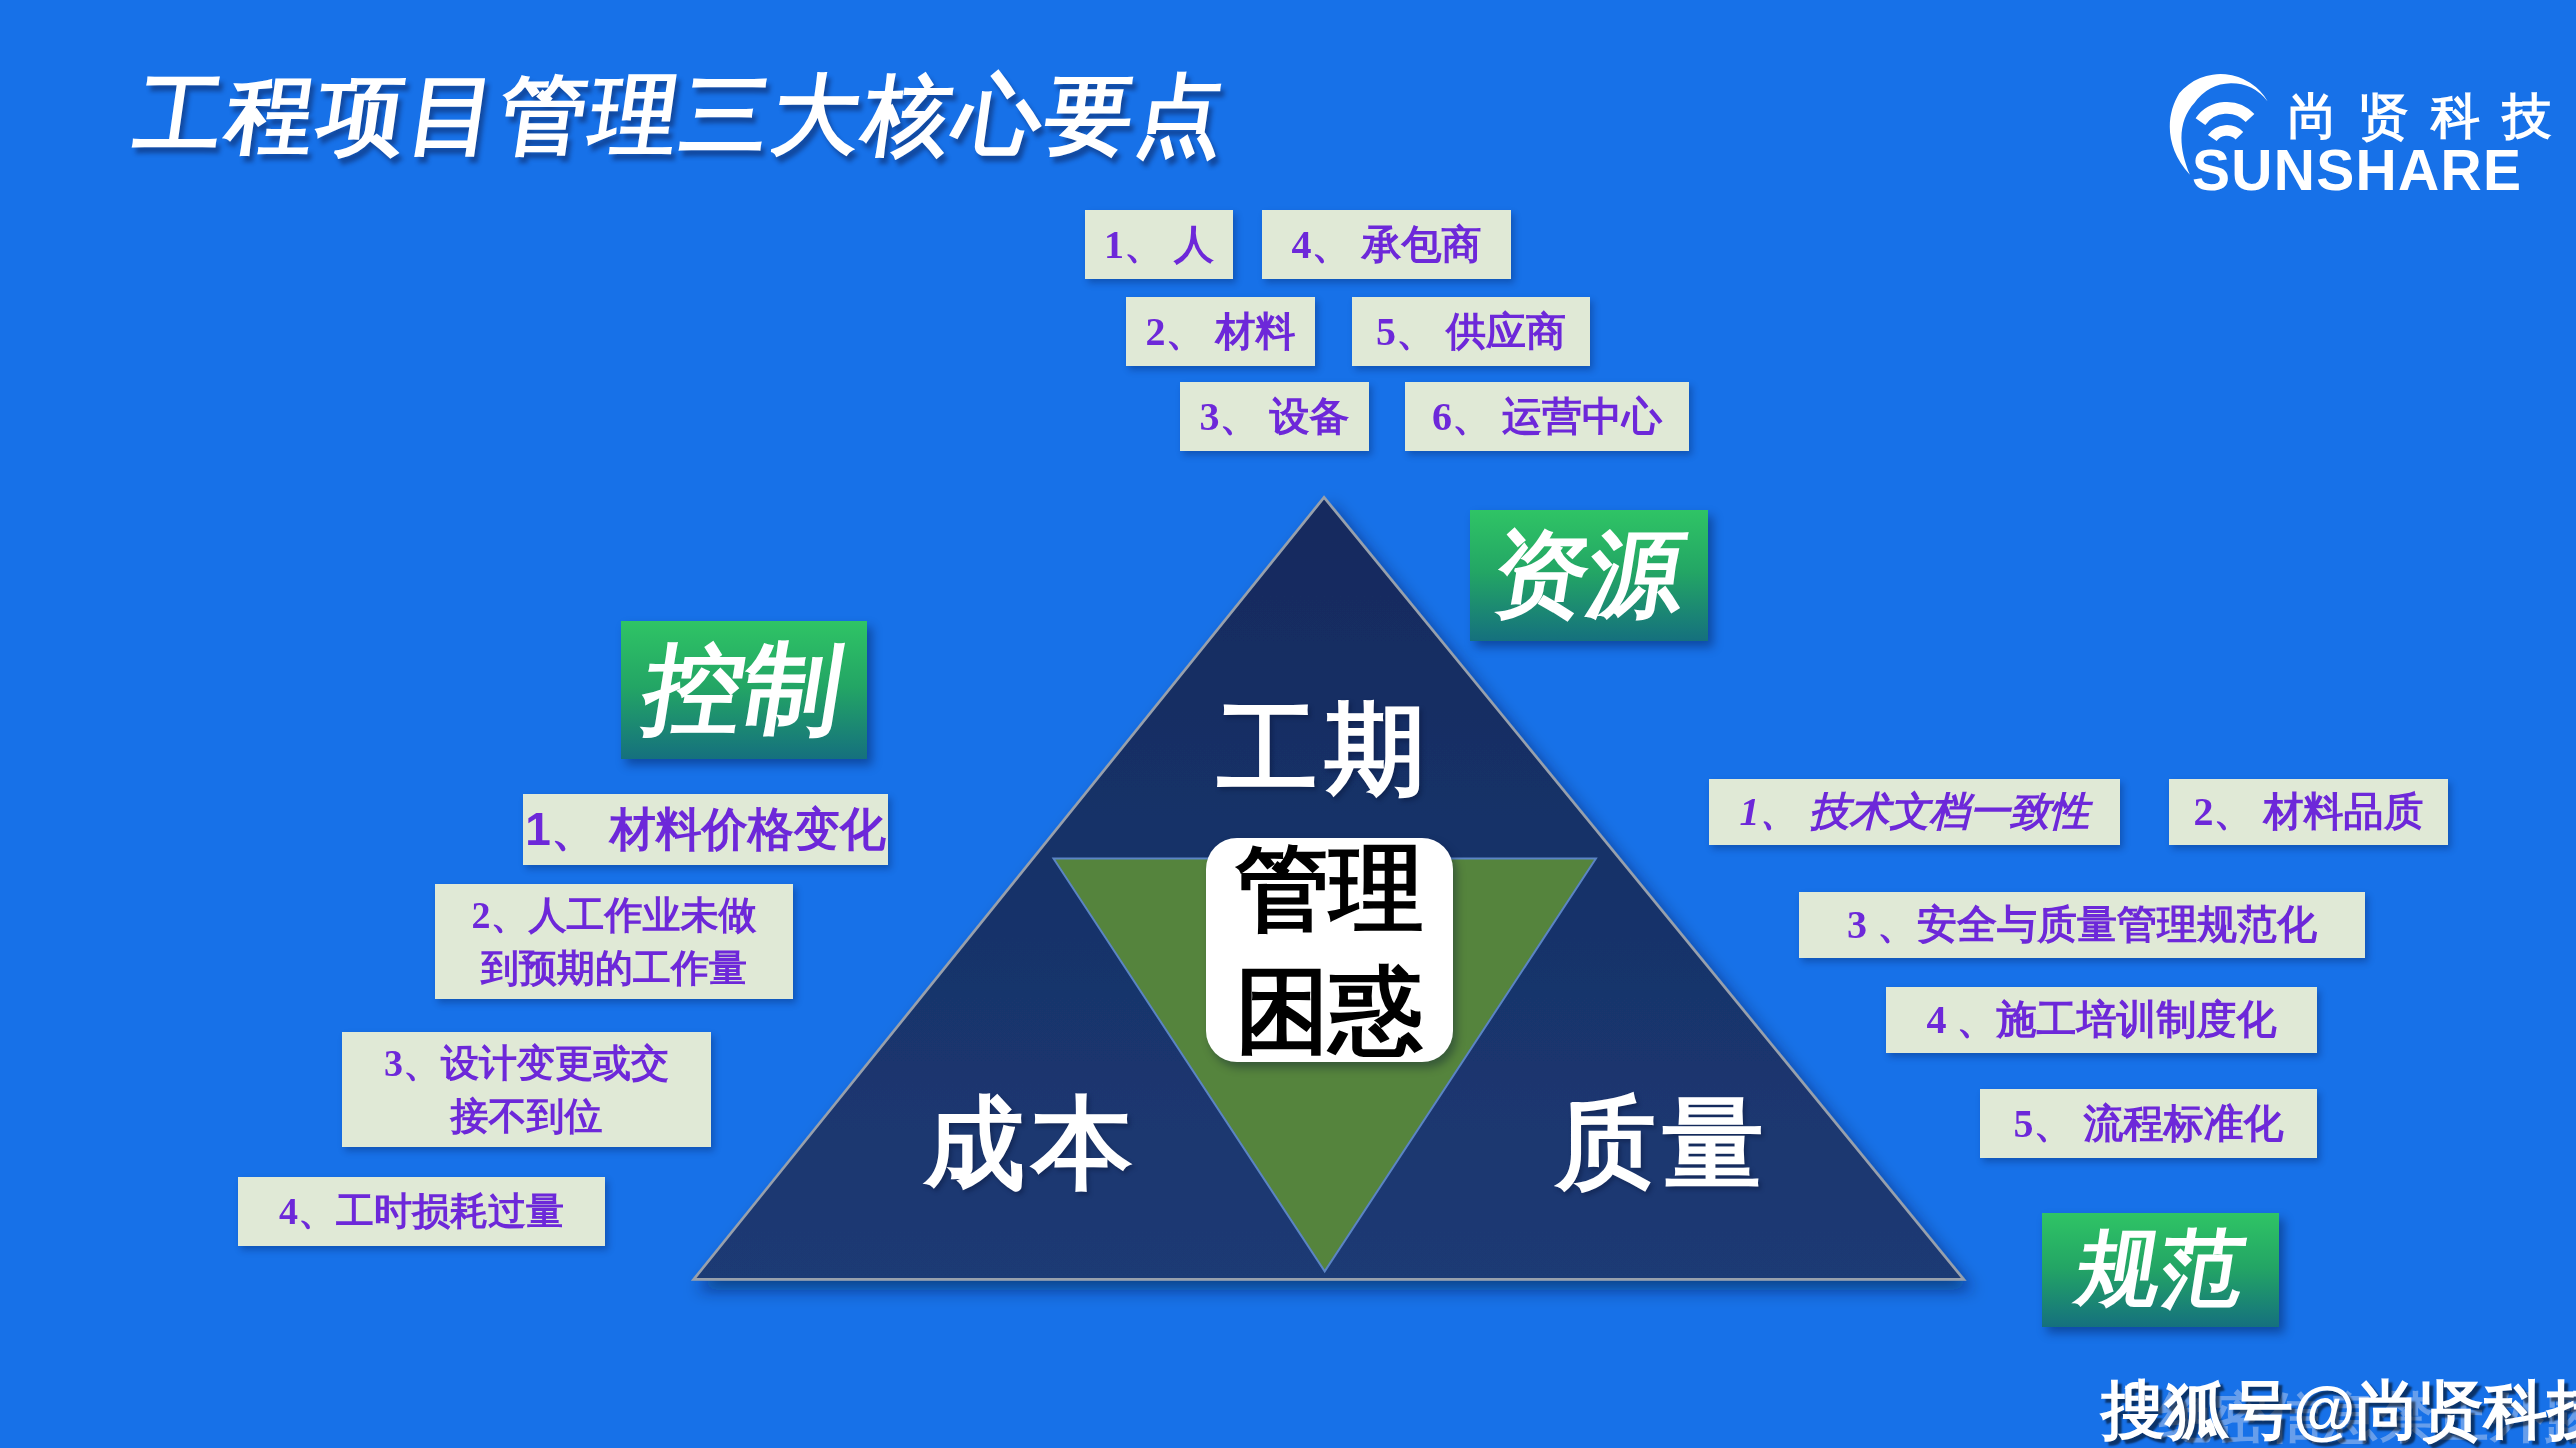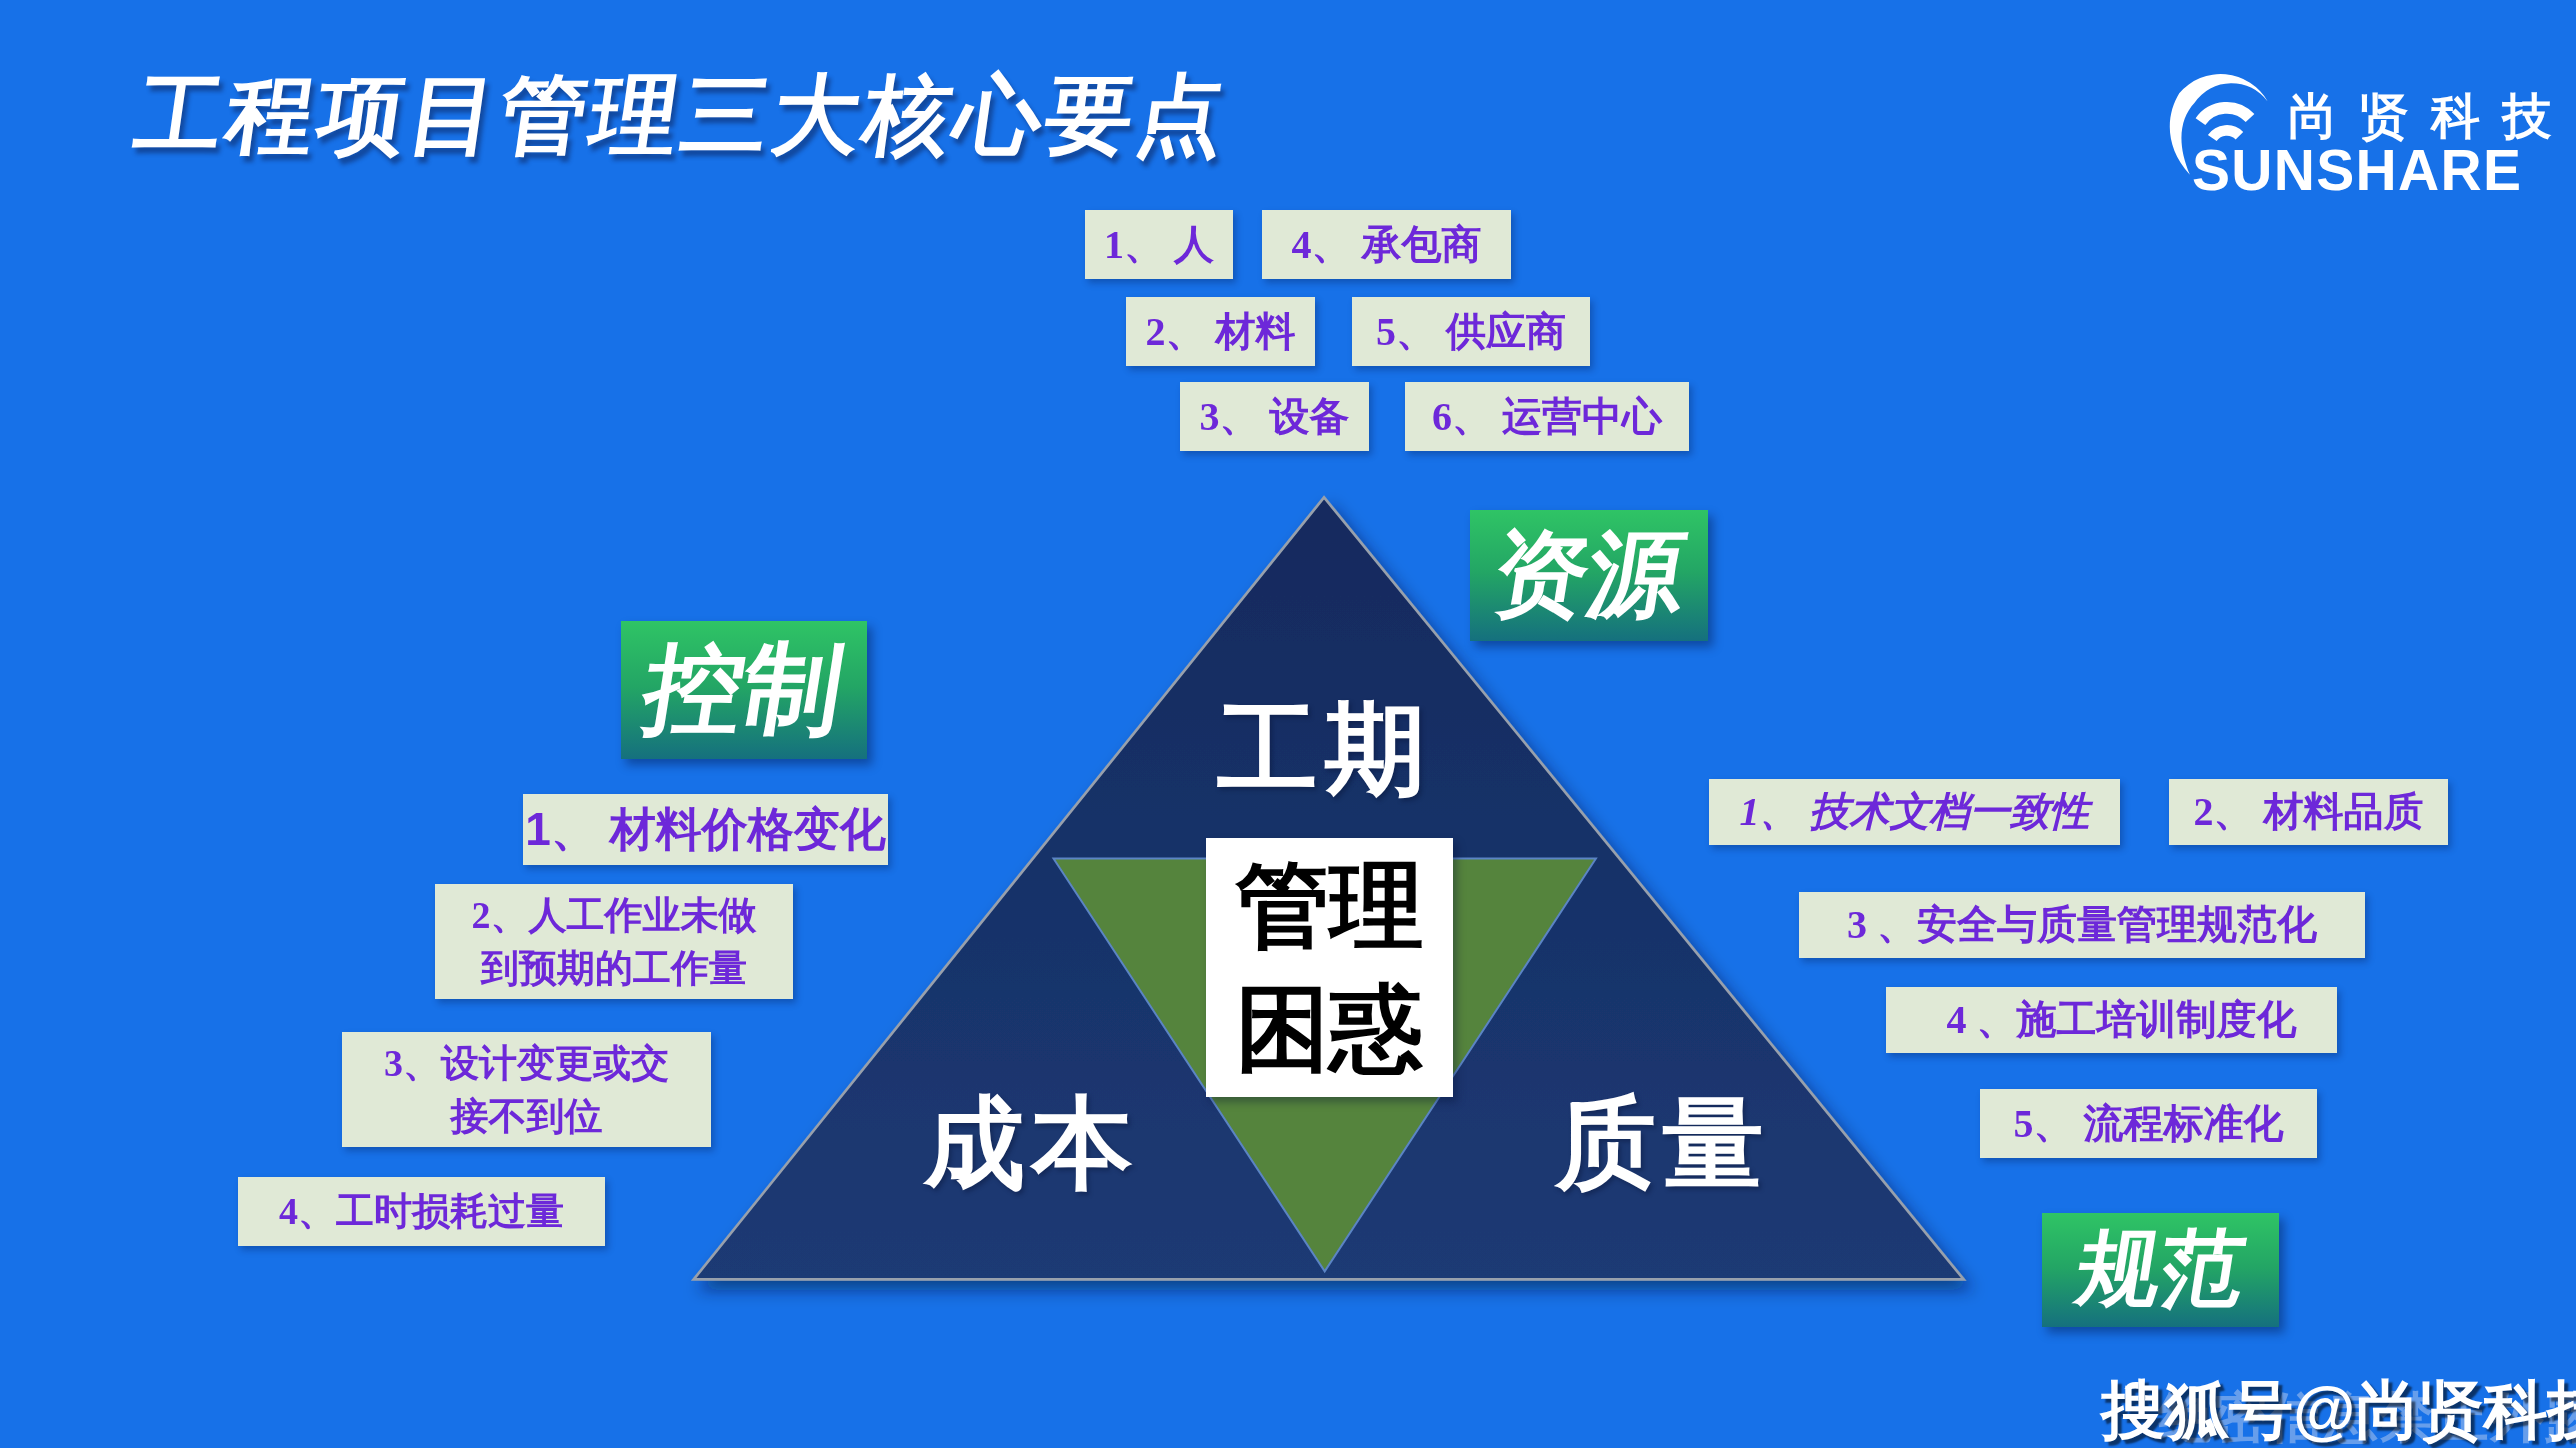--- a/index.html
+++ b/index.html
@@ -41,21 +41,21 @@
   .t6{left:1405px;top:382px;width:284px;height:69px;}
   .l1{left:523px;top:794px;width:365px;height:71px;
       font-family:"Liberation Sans","DejaVu Sans",sans-serif;font-size:46px;}
   .l2{left:435px;top:884px;width:358px;height:115px;font-size:38px;}
   .l3{left:342px;top:1032px;width:369px;height:115px;font-size:38px;}
   .l4{left:238px;top:1177px;width:367px;height:69px;font-size:38px;}
   .l5{left:375px;top:1262px;width:283px;height:69px;font-size:38px;}
   .r1{left:1709px;top:779px;width:411px;height:66px;font-style:italic;}
   .r2{left:2169px;top:779px;width:279px;height:66px;}
   .r3{left:1799px;top:892px;width:566px;height:66px;}
-  .r4{left:1886px;top:987px;width:431px;height:66px;padding-left:20px;}
+  .r4{left:1886px;top:987px;width:431px;height:66px;}
   .r5{left:1980px;top:1089px;width:337px;height:69px;}
   
   .glabel{
     background:linear-gradient(180deg,#2fc465 0%,#23a565 48%,#15707e 100%);
     color:#fff;font-weight:bold;display:flex;align-items:center;justify-content:center;
     box-shadow:4.6px 6px 9.3px rgba(0,15,60,.40);
   }
   .glabel .skew{display:inline-block;transform:skewX(-9deg);}
   .lab-control{left:621px;top:621px;width:246px;height:138px;font-size:99px;}
   .lab-resource{left:1470px;top:510px;width:238px;height:131px;font-size:95px;}
@@ -63,23 +63,24 @@
   
   .tri-svg{left:0;top:0;width:2576px;height:1448px;}
   .tri-label{
     color:#fff;font-weight:bold;text-align:center;font-size:101px;letter-spacing:6.6px;
     text-shadow:2.6px 3.3px 4px rgba(5,15,45,.35);white-space:nowrap;
   }
   .tri-top{left:1159px;top:683px;width:331px;}
   .tri-left{left:866px;top:1077px;width:331px;}
   .tri-right{left:1497px;top:1077px;width:331px;}
   .center-box{
-    left:1206px;top:838px;width:247px;height:259px;background:#ffffff;
+    left:1206px;top:838px;width:247px;height:224px;background:#ffffff;
     display:flex;align-items:center;justify-content:center;
     box-shadow:4px 5.3px 8px rgba(0,15,50,.35);
+    border-radius:31px;
   }
   .center-box .txt{
     color:#000;font-weight:bold;font-size:94px;line-height:1.30;text-align:center;
     white-space:pre-line;
   }
   
   .ghost{
     left:2158px;top:1382px;font-size:54px;font-weight:bold;color:#a9c4ef;opacity:.55;
     white-space:nowrap;letter-spacing:1.3px;
   }

